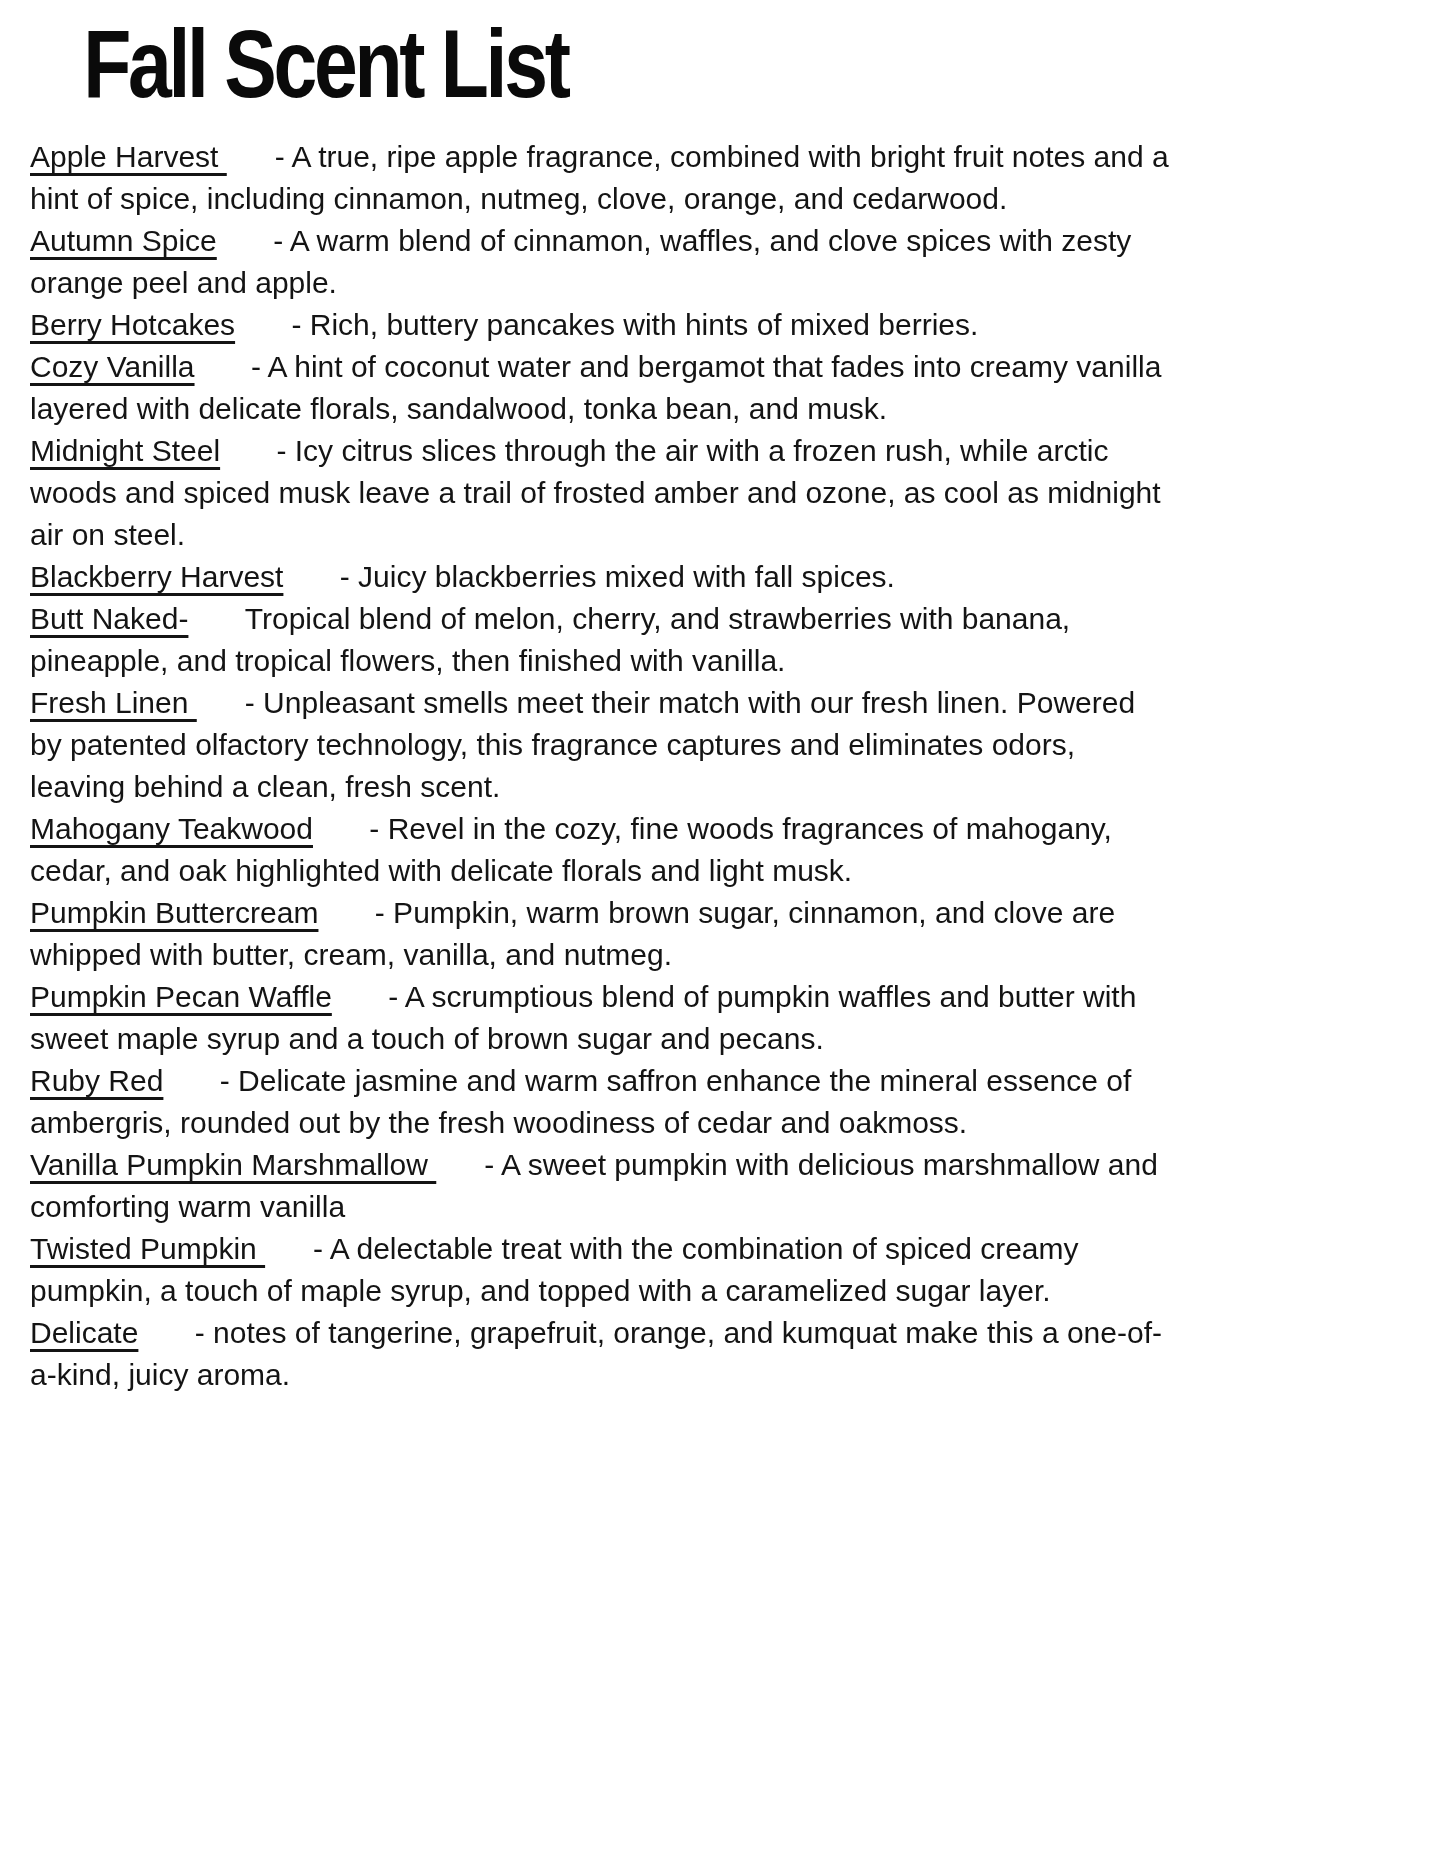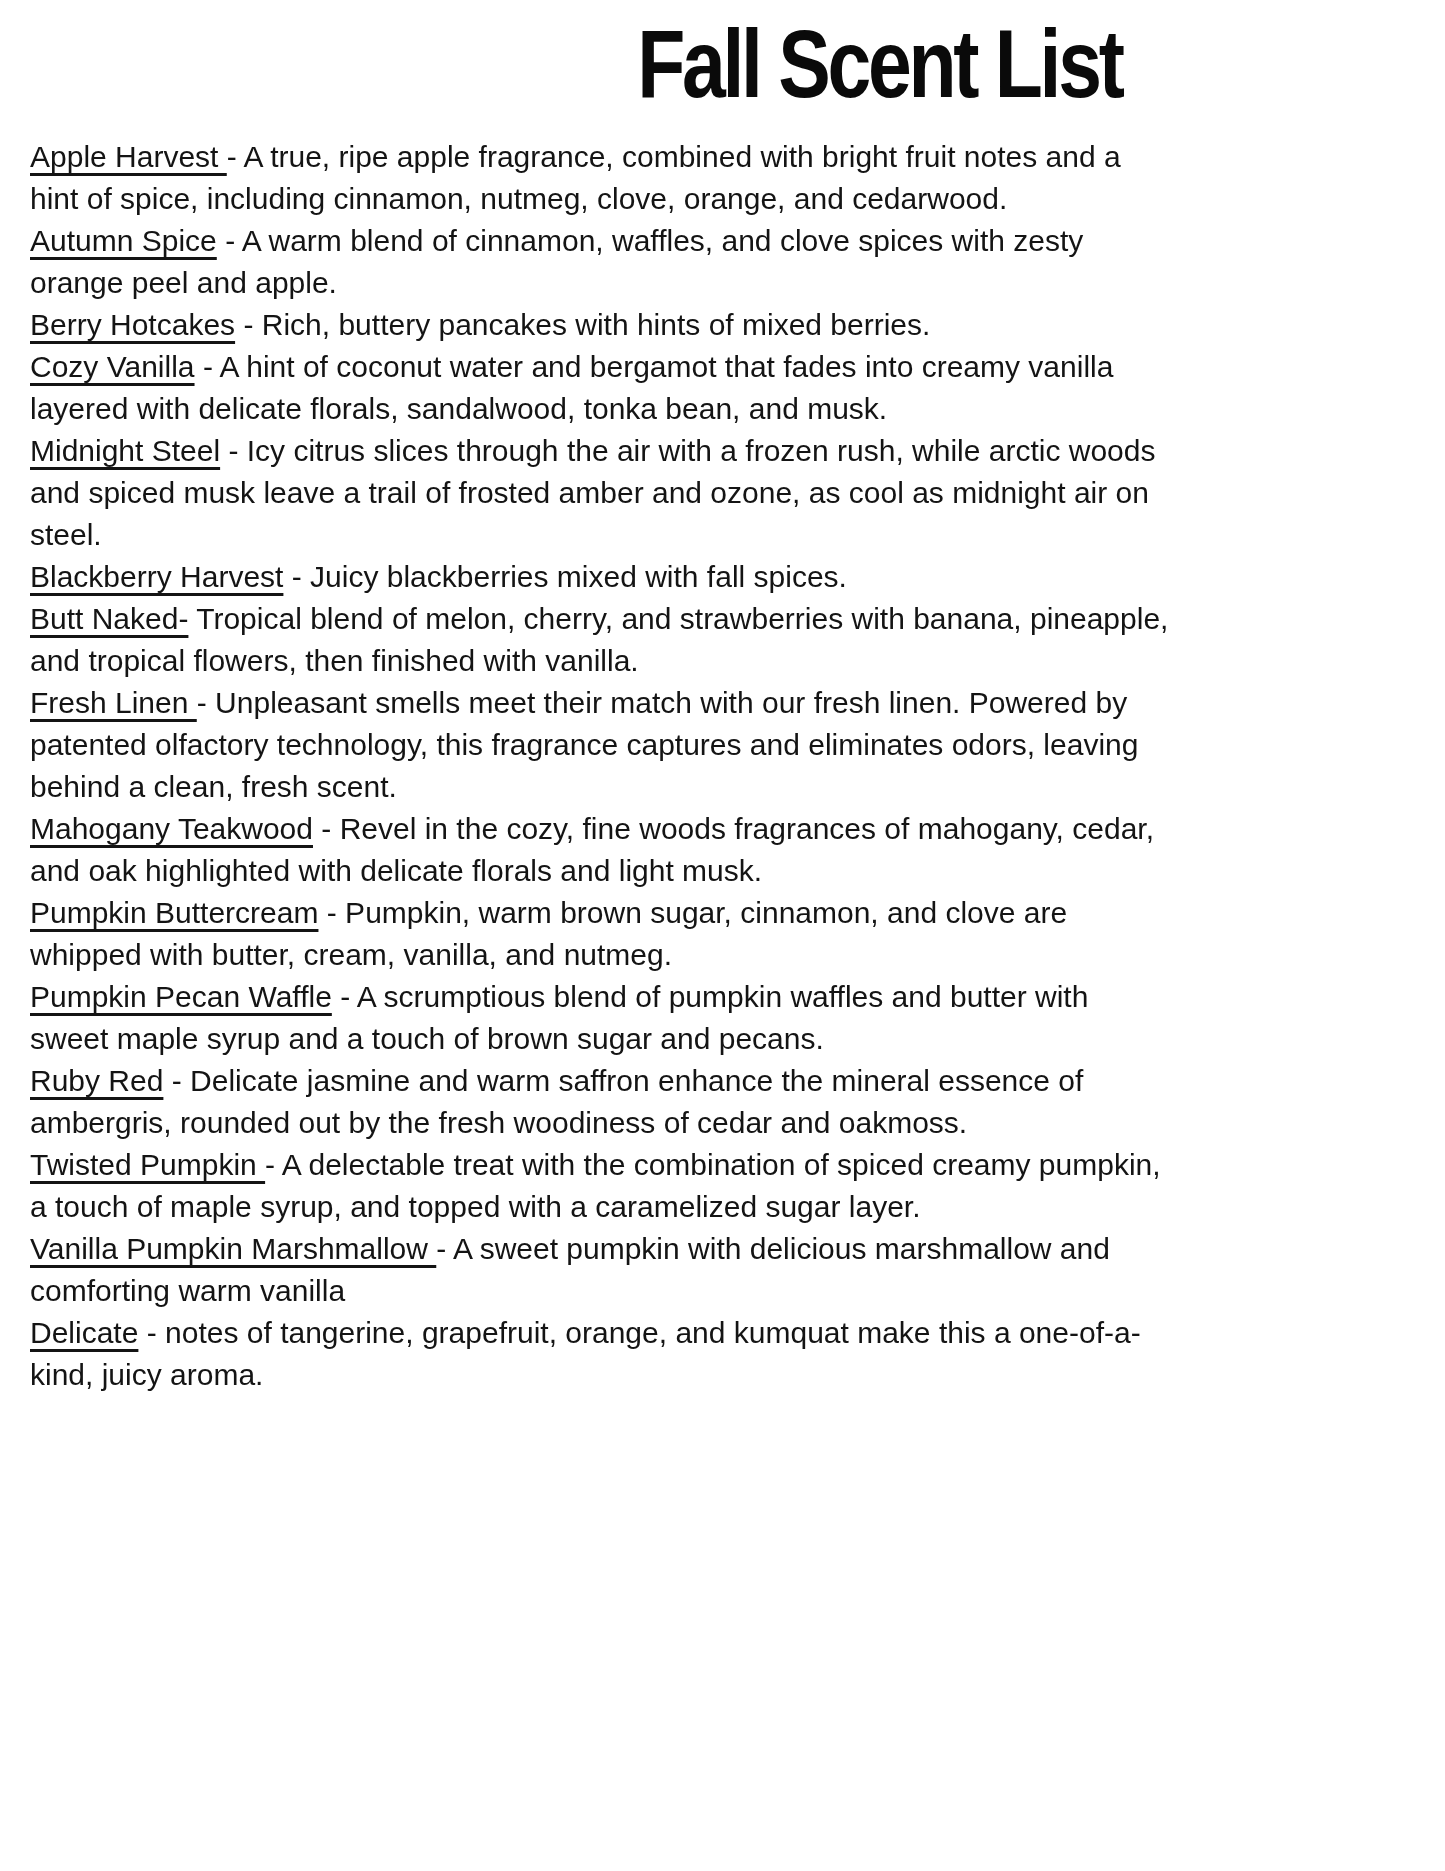--- a/index.html
+++ b/index.html
@@ -12,21 +12,21 @@
     width: 1445px;
     height: 1871px;
     background: #ffffff;
     color: #111111;
     font-family: "Liberation Sans", "DejaVu Sans", sans-serif;
     box-sizing: border-box;
     padding: 14px 270px 0 30px; 
     overflow: hidden;
   }
   .title-wrap {
-    text-align: right;
+    text-align: left;
     margin: 0 0 18px 0;
     height: 104px;
   }
   .page-title {
     display: inline-block;
     font-size: 96px;
     line-height: 100px;
     font-weight: 700;
     letter-spacing: -4px;
     color: #0a0a0a;
@@ -43,20 +43,21 @@
     margin: 0;
   }
   .scent-name {
     text-decoration: underline;
     text-decoration-thickness: 2.5px;
     text-underline-offset: 6px;
     text-align: center;
   }
   .scent-desc {
     text-decoration: none;
+    margin-left: 48px;
   }
 </style>
 </head>
 <body>
 
 <div class="page">
   <div class="title-wrap">
     <span class="page-title">Fall Scent List</span>
   </div>
   <div class="scent-list" id="scent-list">
@@ -65,17 +66,17 @@
       <p class="scent-item"><span class="scent-name">Berry Hotcakes</span> <span class="scent-desc">- Rich, buttery pancakes with hints of mixed berries.</span></p>
       <p class="scent-item"><span class="scent-name">Cozy Vanilla</span> <span class="scent-desc">- A hint of coconut water and bergamot that fades into creamy vanilla layered with delicate florals, sandalwood, tonka bean, and musk.</span></p>
       <p class="scent-item"><span class="scent-name">Midnight Steel</span> <span class="scent-desc">- Icy citrus slices through the air with a frozen rush, while arctic woods and spiced musk leave a trail of frosted amber and ozone, as cool as midnight air on steel.</span></p>
       <p class="scent-item"><span class="scent-name">Blackberry Harvest</span> <span class="scent-desc">- Juicy blackberries mixed with fall spices.</span></p>
       <p class="scent-item"><span class="scent-name">Butt Naked-</span> <span class="scent-desc">Tropical blend of melon, cherry, and strawberries with banana, pineapple, and tropical flowers, then finished with vanilla.</span></p>
       <p class="scent-item"><span class="scent-name">Fresh Linen </span> <span class="scent-desc">- Unpleasant smells meet their match with our fresh linen. Powered by patented olfactory technology, this fragrance captures and eliminates odors, leaving behind a clean, fresh scent.</span></p>
       <p class="scent-item"><span class="scent-name">Mahogany Teakwood</span> <span class="scent-desc">- Revel in the cozy, fine woods fragrances of mahogany, cedar, and oak highlighted with delicate florals and light musk.</span></p>
       <p class="scent-item"><span class="scent-name">Pumpkin Buttercream</span> <span class="scent-desc">- Pumpkin, warm brown sugar, cinnamon, and clove are whipped with butter, cream, vanilla, and nutmeg.</span></p>
       <p class="scent-item"><span class="scent-name">Pumpkin Pecan Waffle</span> <span class="scent-desc">- A scrumptious blend of pumpkin waffles and butter with sweet maple syrup and a touch of brown sugar and pecans.</span></p>
       <p class="scent-item"><span class="scent-name">Ruby Red</span> <span class="scent-desc">- Delicate jasmine and warm saffron enhance the mineral essence of ambergris, rounded out by the fresh woodiness of cedar and oakmoss.</span></p>
+      <p class="scent-item"><span class="scent-name">Vanilla Pumpkin Marshmallow </span> <span class="scent-desc">- A sweet pumpkin with delicious marshmallow and comforting warm vanilla</span></p>
       <p class="scent-item"><span class="scent-name">Twisted Pumpkin </span> <span class="scent-desc">- A delectable treat with the combination of spiced creamy pumpkin, a touch of maple syrup, and topped with a caramelized sugar layer.</span></p>
-      <p class="scent-item"><span class="scent-name">Vanilla Pumpkin Marshmallow </span> <span class="scent-desc">- A sweet pumpkin with delicious marshmallow and comforting warm vanilla</span></p>
       <p class="scent-item"><span class="scent-name">Delicate</span> <span class="scent-desc">- notes of tangerine, grapefruit, orange, and kumquat make this a one-of-a-kind, juicy aroma.</span></p>
     </div>
 </div>
 
 </body></html>

